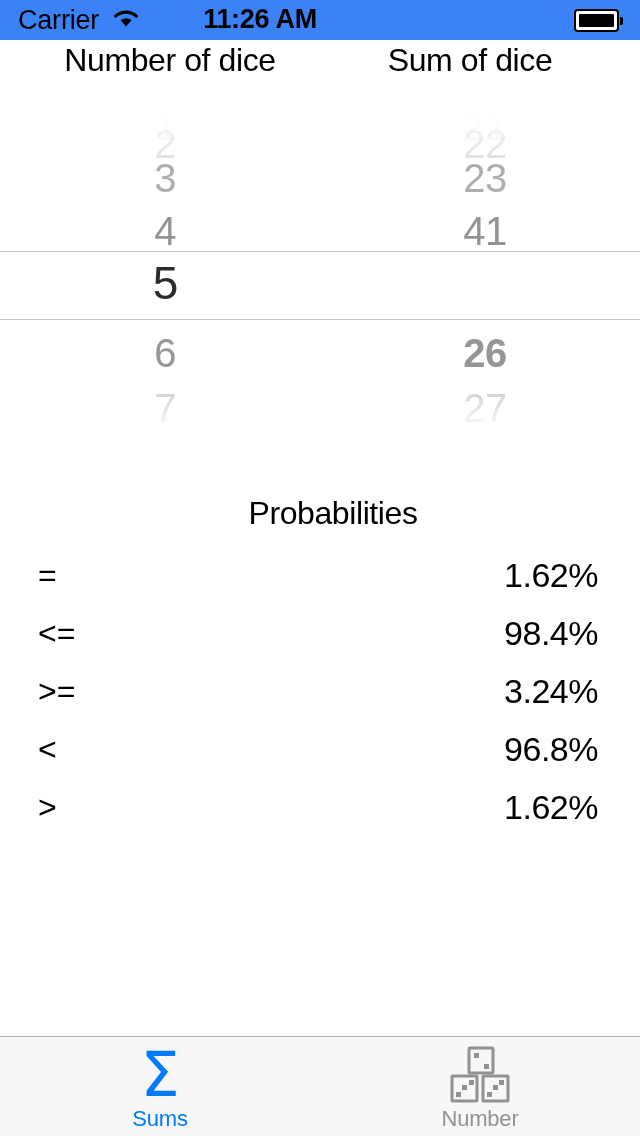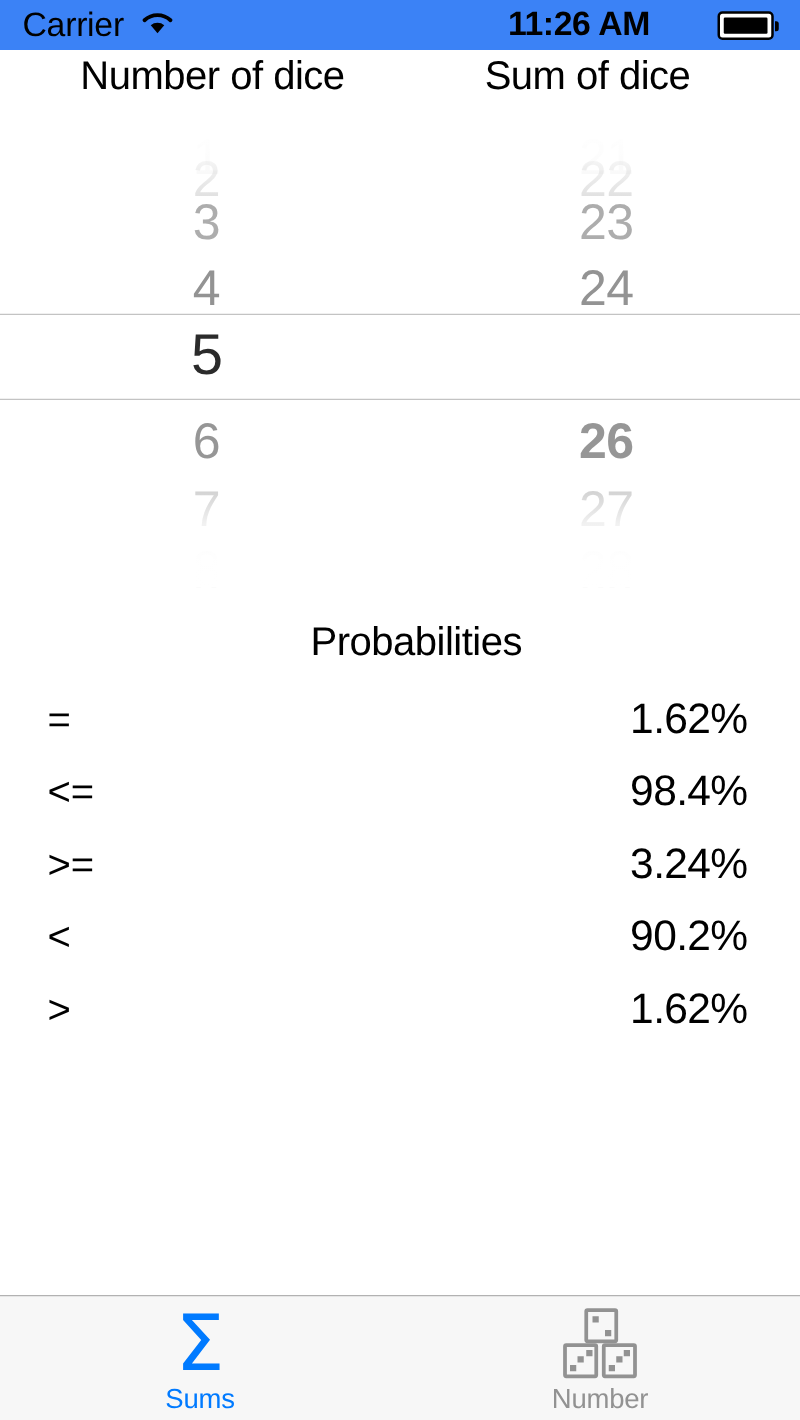--- a/index.html
+++ b/index.html
@@ -38,21 +38,21 @@
     letter-spacing: -0.2px;
   }
   .wifi-icon {
     margin-left: 12px;
     display: block;
   }
   .status-time {
     position: absolute;
     left: 0; top: 4px;
     width: 520px;
-    text-align: right;
+    text-align: center;
     font-size: 27px;
     font-weight: bold;
     color: #000;
     letter-spacing: -0.3px;
   }
   .battery {
     position: absolute;
     right: 17px; top: 9px;
     width: 49px; height: 23px;
   }
@@ -260,21 +260,21 @@
         <div class="picker-row selected" style="top: 165px; opacity: 1;">5</div>
         <div class="picker-row" style="top: 235px; opacity: 0.92;">6</div>
         <div class="picker-row" style="top: 290px; opacity: 0.62;">7</div>
         <div class="picker-row" style="top: 338px; opacity: 0.26;">8</div>
         <div class="picker-row" style="top: 362px; opacity: 0.08;">9</div>
       </div>
     <div class="picker-col right" id="picker-col-1">
         <div class="picker-row" style="top: 8px; opacity: 0.1;">21</div>
         <div class="picker-row" style="top: 26px; opacity: 0.3;">22</div>
         <div class="picker-row" style="top: 60px; opacity: 0.72;">23</div>
-        <div class="picker-row" style="top: 113px; opacity: 0.95;">24</div>
+        <div class="picker-row" style="top: 113px; opacity: 0.95;">41</div>
         <div class="picker-row" style="top: 235px; opacity: 0.92; font-weight: bold;">26</div>
         <div class="picker-row" style="top: 290px; opacity: 0.62;">27</div>
         <div class="picker-row" style="top: 338px; opacity: 0.26;">28</div>
         <div class="picker-row" style="top: 362px; opacity: 0.08;">29</div>
       </div>
     <div class="picker-fade top"></div>
     <div class="picker-fade bottom"></div>
     <div class="picker-line top"></div>
     <div class="picker-line bottom"></div>
   </div>
@@ -288,21 +288,21 @@
       <div class="prob-row">
         <span class="prob-op">&lt;=</span>
         <span class="prob-val">98.4%</span>
       </div>
       <div class="prob-row">
         <span class="prob-op">&gt;=</span>
         <span class="prob-val">3.24%</span>
       </div>
       <div class="prob-row">
         <span class="prob-op">&lt;</span>
-        <span class="prob-val">90.2%</span>
+        <span class="prob-val">96.8%</span>
       </div>
       <div class="prob-row">
         <span class="prob-op">&gt;</span>
         <span class="prob-val">1.62%</span>
       </div>
     </div>
 
   <div class="tab-bar">
     <div class="tab active">
       <div class="tab-icon">

